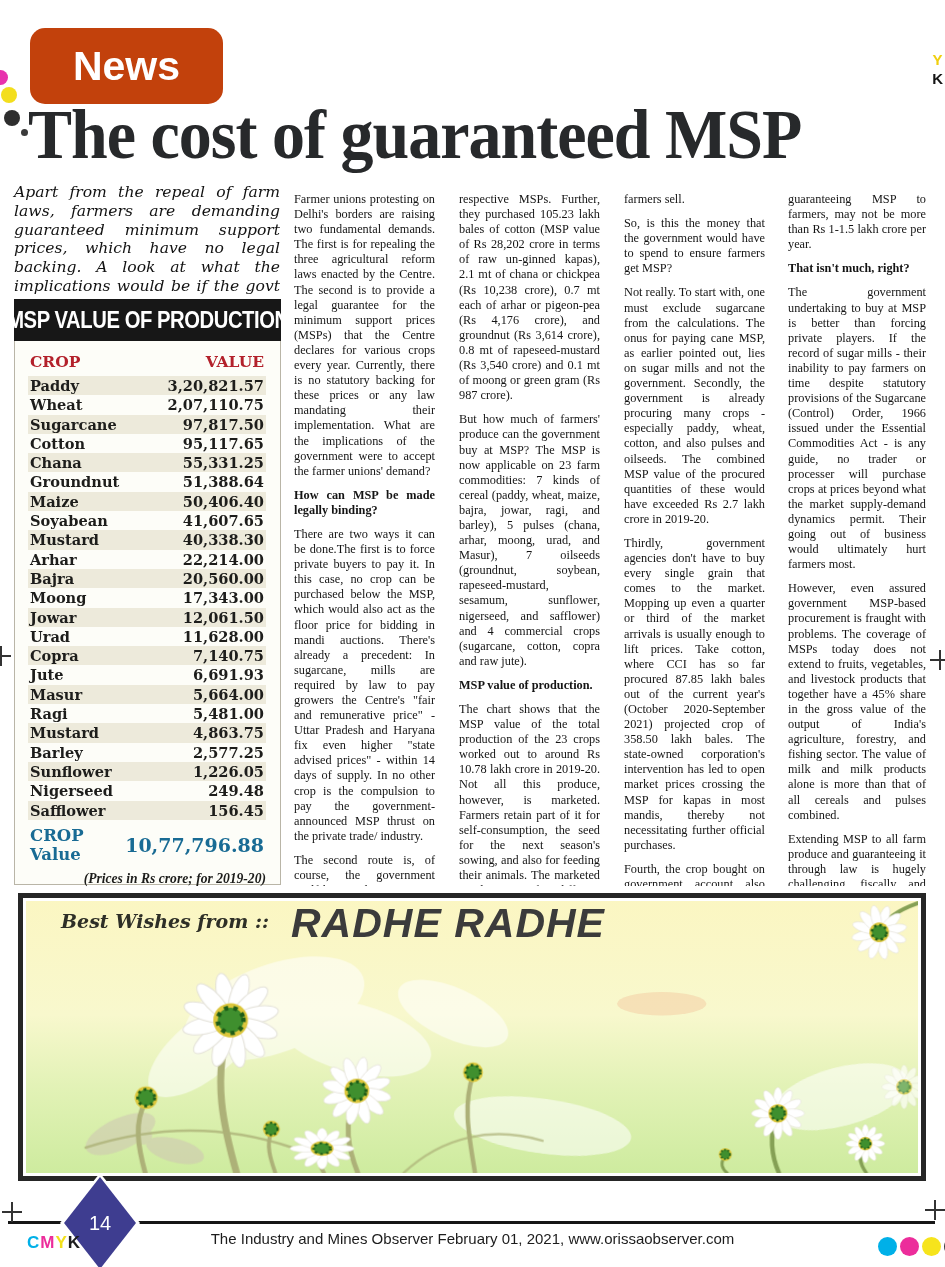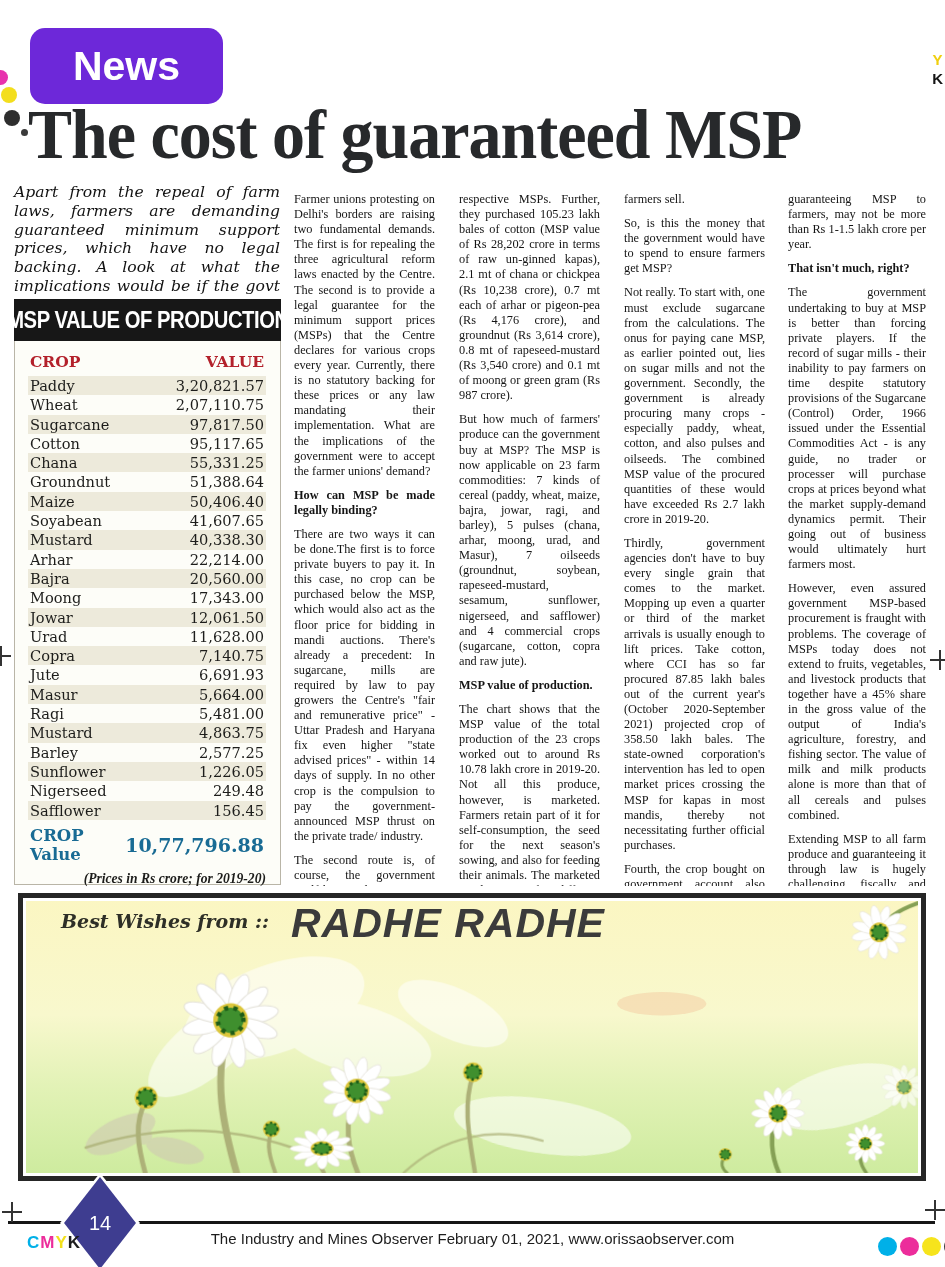--- a/index.html
+++ b/index.html
@@ -6,21 +6,21 @@
   .page{position:relative;width:945px;height:1267px;background:#fff;overflow:hidden;
         font-family:"Liberation Serif",serif;color:#1d1d1b;}
 
   
   .dot{position:absolute;border-radius:50%;}
   .dot.m{left:-7px;top:70px;width:15px;height:15px;background:#e733ad;}
   .dot.y{left:1px;top:87px;width:16px;height:16px;background:#f3de1d;}
   .dot.k{left:4px;top:110px;width:16px;height:16px;background:#2e2e2e;}
   .dot.k2{left:21px;top:129px;width:7px;height:7px;background:#3a3a3a;}
 
-  .news-badge{position:absolute;left:30px;top:28px;width:193px;height:76px;background:#6d28d9;
+  .news-badge{position:absolute;left:30px;top:28px;width:193px;height:76px;background:#c2410c;
               border-radius:15px;display:flex;align-items:center;justify-content:center;}
   .news-badge span{font-family:"Liberation Sans",sans-serif;font-weight:bold;font-size:41px;color:#fff;}
 
   .yk{position:absolute;right:2px;top:50px;font-family:"Liberation Sans",sans-serif;font-weight:bold;
       font-size:15px;line-height:19px;text-align:center;}
   .yk .y{color:#f0cf10;display:block;}
   .yk .k{color:#141414;display:block;}
 
   .headline{position:absolute;left:28px;top:100px;width:910px;margin:0;font-weight:bold;
             font-size:66px;line-height:1;letter-spacing:-1px;color:#27292b;white-space:nowrap;
@@ -33,21 +33,21 @@
   
   .msp-table{position:absolute;left:14px;top:299px;width:267px;height:586px;}
   .t-title{height:42px;background:#171717;color:#fff;display:flex;align-items:center;justify-content:center;overflow:hidden;}
   .t-title span{font-family:"Liberation Sans",sans-serif;font-weight:bold;font-size:23px;letter-spacing:-0.5px;
                 white-space:nowrap;transform:scaleX(0.88);}
   .t-body{position:absolute;top:42px;bottom:0;left:0;right:0;border:1px solid #b9b5a7;border-top:none;
           background:#fdfdf8;padding:9px 14px 0 13px;box-sizing:border-box;}
   .t-body table{width:100%;border-collapse:collapse;font-family:"DejaVu Serif",serif;}
   .t-body thead th{color:#b3212b;font-size:15.5px;text-align:left;padding:2px 2px 5px;font-weight:bold;}
   .t-body thead th.th-val{text-align:right;}
-  .t-body tbody td{font-size:14.6px;font-weight:normal;padding:0 2px;height:19.3px;line-height:19.3px;white-space:nowrap;}
+  .t-body tbody td{font-size:14.6px;font-weight:bold;padding:0 2px;height:19.3px;line-height:19.3px;white-space:nowrap;}
   .t-body tbody td.val{text-align:right;margin-top:16px;}
   .t-body tbody tr:nth-child(odd){background:#edeadb;}
   .t-body tfoot td{color:#196b94;font-weight:bold;font-size:16.5px;padding:6px 2px 0;}
   .t-body tfoot td.val{text-align:right;font-size:19px;white-space:nowrap;}
   .t-note{text-align:right;font-style:italic;font-weight:bold;font-size:13.6px;margin-top:7px;color:#1d1d1b;}
 
   
   .col{position:absolute;top:183px;width:159px;height:703px;text-align:justify;font-size:12.3px;
        line-height:15.1px;overflow:hidden;color:#141414;}
   .col2{left:285px;} .col3{left:450px;} .col4{left:615px;} .col5{left:779px;width:156px;}

